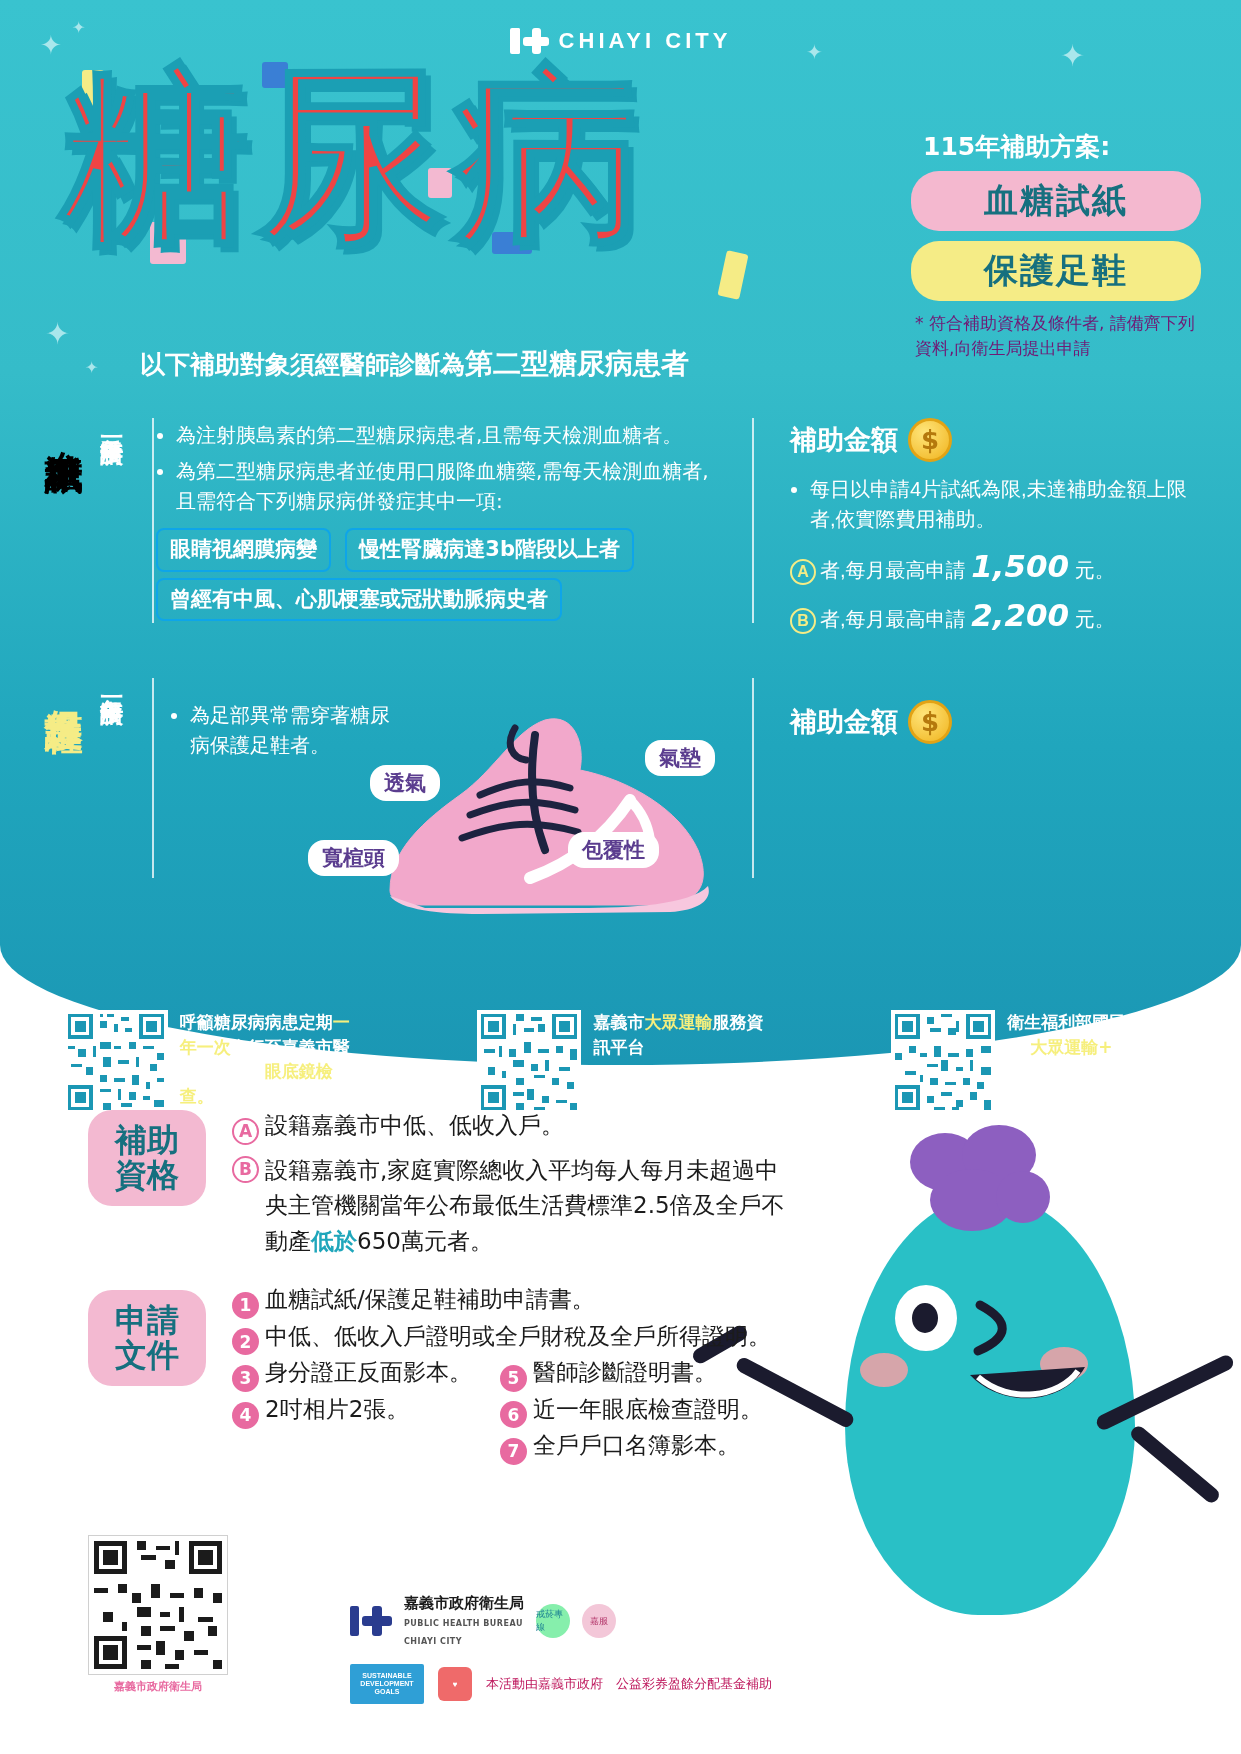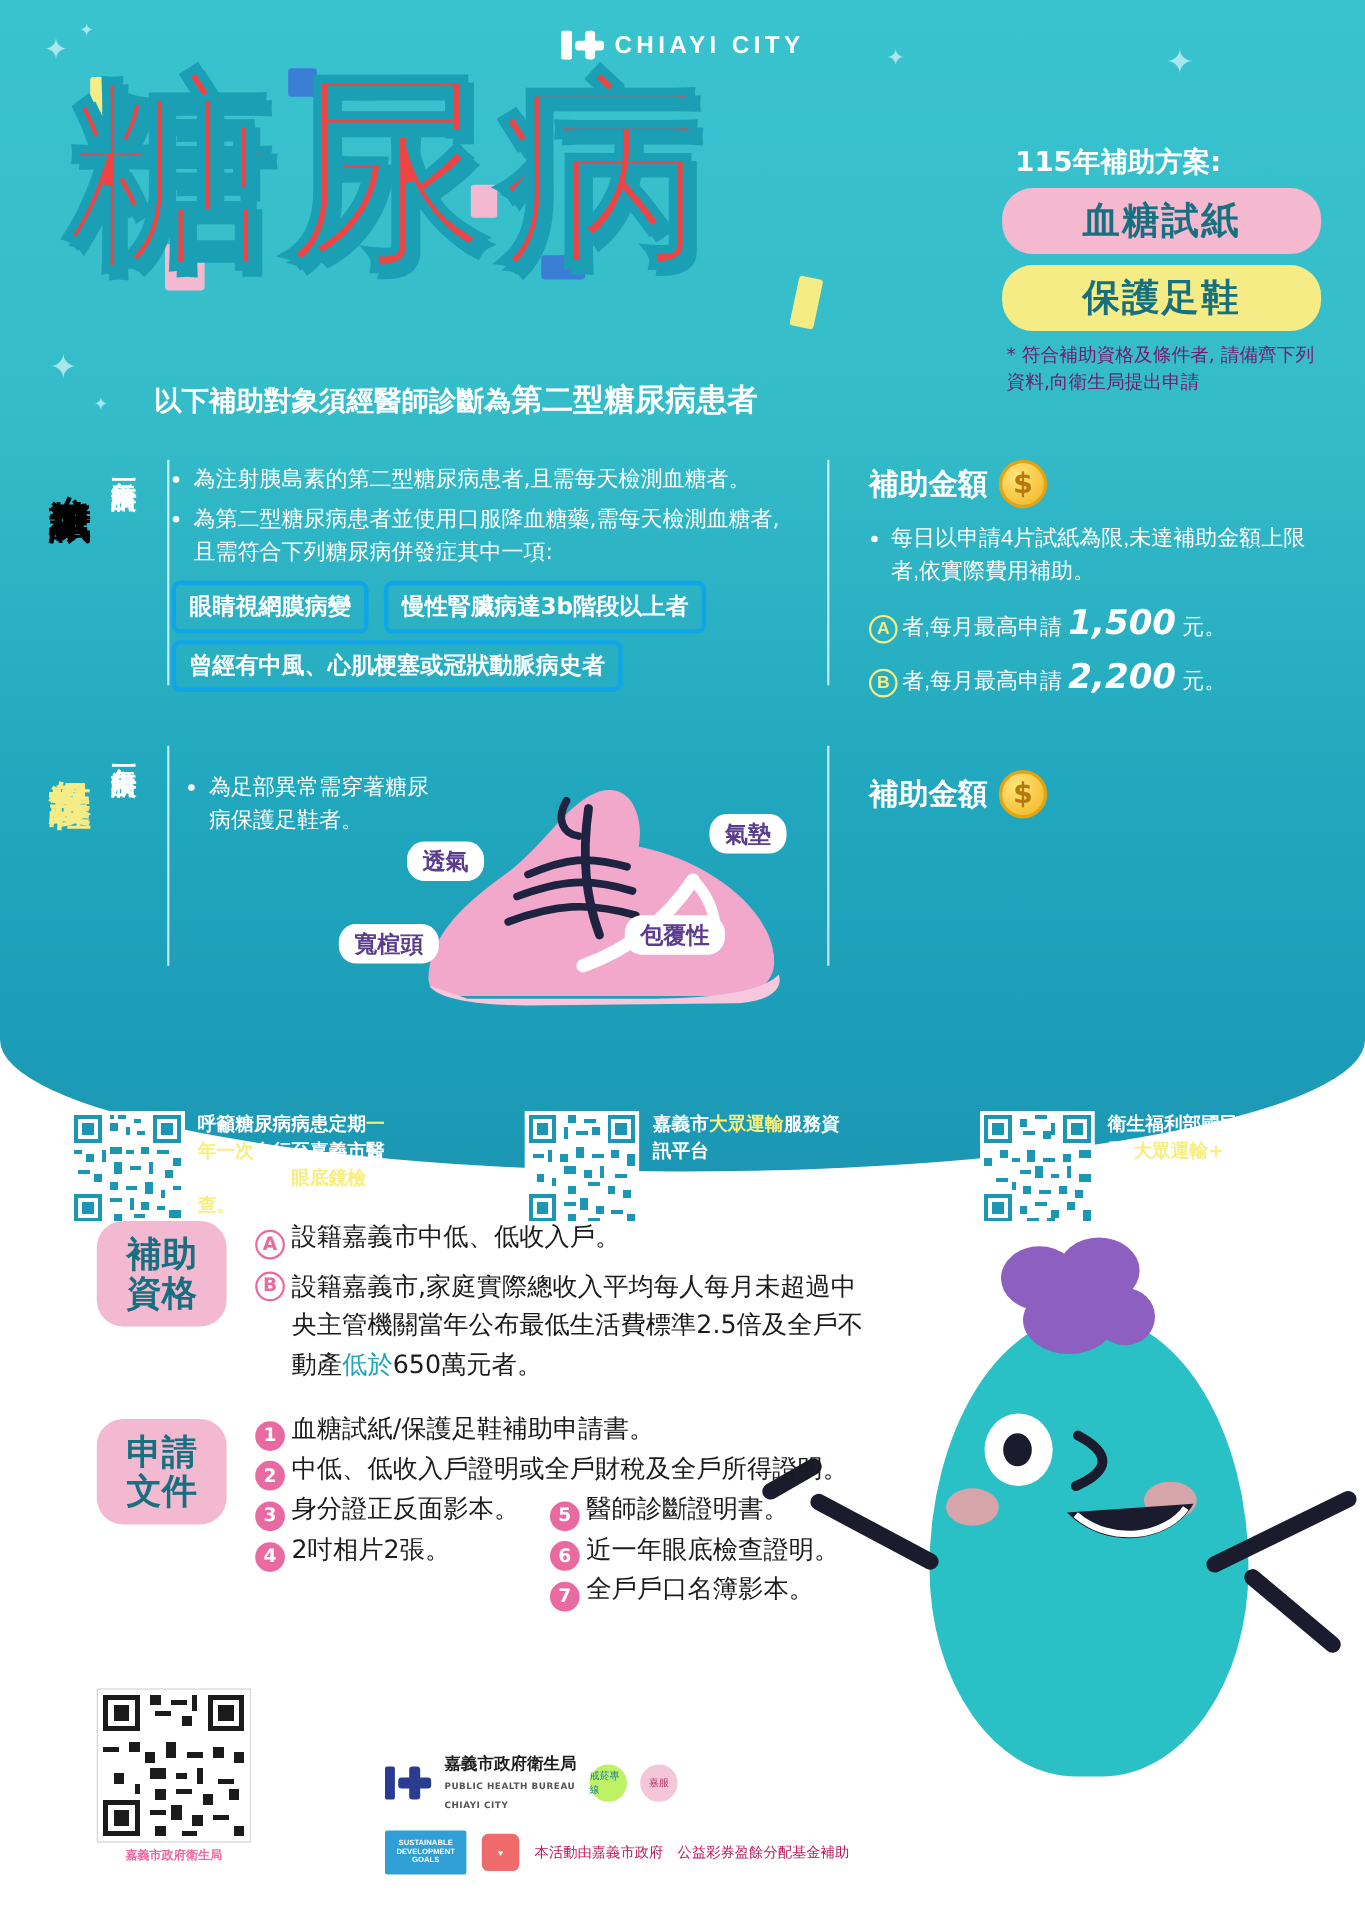--- a/index.html
+++ b/index.html
@@ -74,21 +74,21 @@
   .sec-freq{
     position:absolute; font-family:"DejaVu Sans", sans-serif; font-weight:bold;
     font-size:23px; line-height:1.05; writing-mode:vertical-rl; letter-spacing:1px;
     color:#ffffff;
   }
   .divider{ position:absolute; width:2px; background:rgba(255,255,255,.75);}
   .bullets{ position:absolute; color:#fff; font-size:20px; line-height:1.5;
      font-family:"DejaVu Sans", sans-serif;}
   .bullets li{ margin-bottom:6px;}
   ul.b{ margin:0; padding-left:20px;}
-  .tagbox{ display:inline-block; border:4px solid #0ea5e9; border-radius:8px;
+  .tagbox{ display:inline-block; border:2px solid #0ea5e9; border-radius:8px;
      padding:4px 12px; font-size:21px; font-weight:bold; margin:6px 8px 0 0;
      font-family:"DejaVu Sans", sans-serif;}
   .amt-title{ font-size:27px; font-weight:bold; font-family:"DejaVu Sans", sans-serif;
      display:flex; align-items:center; gap:10px;}
   .coin{ width:44px;height:44px;border-radius:50%;
      background:radial-gradient(circle at 35% 30%,#ffe57a,#f0b41f);
      border:3px solid #e2a315; color:#b5790d; font-size:26px; font-weight:bold;
      display:flex;align-items:center;justify-content:center;}
   .circle-ltr{ display:inline-flex; width:26px;height:26px;border-radius:50%;
      border:2px solid #f5ec86; color:#f5ec86; font-weight:bold; font-size:16px;
@@ -117,21 +117,21 @@
      display:flex; flex-direction:column; align-items:center; justify-content:center;
      font-family:"DejaVu Sans", sans-serif; line-height:1.08;}
   .q-list{ position:absolute; font-size:23px; line-height:1.55; color:#1b1b1b;
      font-family:"DejaVu Sans", sans-serif;}
   .circ-pink{ display:inline-flex;width:27px;height:27px;border-radius:50%;
      border:2px solid #e86aa0;color:#e86aa0;font-size:17px;font-weight:bold;
      align-items:center;justify-content:center;margin-right:6px;vertical-align:-4px;}
   .circ-fill{ display:inline-flex;width:27px;height:27px;border-radius:50%;
      background:#e86aa0;color:#fff;font-size:17px;font-weight:bold;
      align-items:center;justify-content:center;margin-right:6px;vertical-align:-4px;}
-  .hl-teal{ color:#1fa6bb; font-weight:normal;}
+  .hl-teal{ color:#1fa6bb; font-weight:bold;}
 
   
   .mascot{ position:absolute; left:790px; top:1085px; width:420px; height:560px;}
   .m-body{ position:absolute; left:55px; top:110px; width:290px; height:420px;
      background:#29c0c6; border-radius:50% 50% 46% 46%/55% 55% 45% 45%;}
   .m-brain{ position:absolute; left:110px; top:40px; width:170px; height:120px;}
   .blob{ position:absolute; background:#8d5fc0; border-radius:50%;}
   .m-eye{ position:absolute; background:#fff; border-radius:50%;}
   .m-cheek{ position:absolute; background:#f4a0a4; border-radius:50%; opacity:.85;}
   .m-arm{ position:absolute; background:#1b1b2e; border-radius:14px;}
@@ -147,21 +147,21 @@
   .foot-logo .cross:before,.foot-logo .cross:after{content:"";position:absolute;background:#2a3c8f;border-radius:3px;}
   .foot-logo .cross:before{left:10px;top:0;width:10px;height:30px;}
   .foot-logo .cross:after{left:0;top:10px;width:30px;height:10px;}
   .foot-name{ font-size:15px; font-weight:bold; color:#1b1b1b; line-height:1.2;
      font-family:"DejaVu Sans", sans-serif;}
   .foot-sub{ font-size:8px; color:#555; letter-spacing:.5px;}
   .sdg{ width:74px;height:40px;background:#2f9fd6;color:#fff;font-size:7px;
      font-weight:bold; display:flex;align-items:center;justify-content:center;
      text-align:center; line-height:1.15; border-radius:2px;}
   .foot-line{ font-size:13px; color:#be185d; font-family:"DejaVu Sans", sans-serif;}
-  .mini-logo{ width:34px;height:34px;border-radius:50%;background:#bef264;
+  .mini-logo{ width:34px;height:34px;border-radius:50%;background:#86efac;
      display:flex;align-items:center;justify-content:center;font-size:9px;color:#1b7f93;}
 </style>
 </head>
 <body>
 
 <div class="top-panel"></div>
 
 <div class="sparkle" style="left:40px;top:30px;">✦</div>
 <div class="sparkle" style="left:72px;top:18px;font-size:16px;">✦</div>
 <div class="sparkle" style="left:350px;top:70px;font-size:18px;">✦</div>

